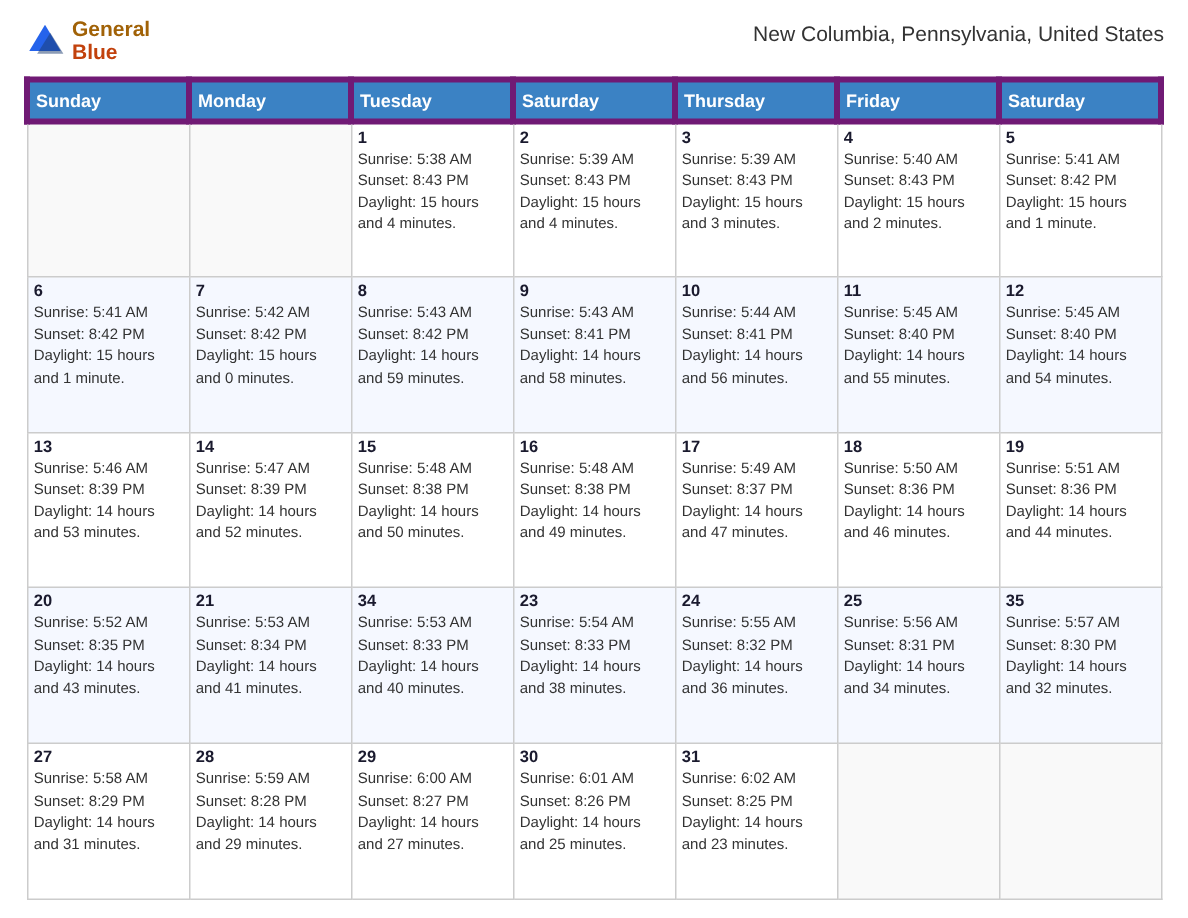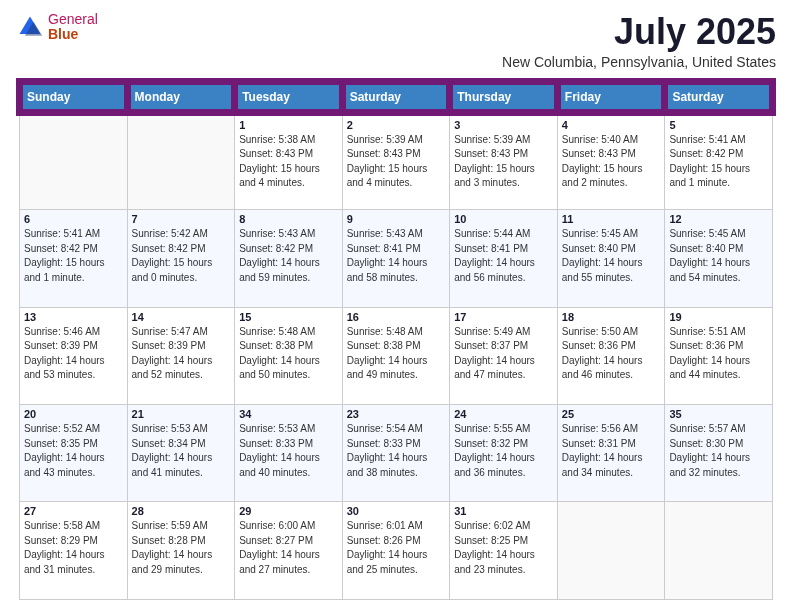--- a/index.html
+++ b/index.html
@@ -28,22 +28,22 @@
       align-items: center;
       gap: 4px;
     }
     .logo-text {
       display: flex;
       flex-direction: column;
       line-height: 1.1;
     }
     .logo-general {
       font-size: 14px;
-      font-weight: normal;
-      color: #be185d;
+      font-weight: bold;
+      color: #a16207;
     }
     .logo-blue {
       font-size: 14px;
       font-weight: bold;
       color: #c2410c;
     }
     .logo-icon {
       width: 28px;
       height: 28px;
     }
@@ -68,21 +68,21 @@
       width: 100%;
       table-layout: fixed;
     }
     .calendar th {
       background: #3b82c4;
       color: #fff;
       font-size: 12px;
       font-weight: bold;
       padding: 5px 4px;
       text-align: left;
-      border: 7px solid #701a75;
+      border: 4px solid #701a75;
     }
     .calendar td {
       vertical-align: top;
       padding: 3px 4px;
       font-size: 9.5px;
       color: #333;
       border: 1px solid #ccc;
       height: 88px;
       width: calc(100% / 7);
     }
@@ -119,21 +119,20 @@
       <svg class="logo-icon" viewBox="0 0 32 32">
         <polygon points="16,4 28,24 4,24" fill="#2563eb"></polygon>
         <polygon points="20,10 30,26 10,26" fill="#1a3a6e" opacity="0.5"></polygon>
       </svg>
       <div class="logo-text">
         <span class="logo-general">General</span>
         <span class="logo-blue">Blue</span>
       </div>
     </div>
     <div class="title-block">
-      <div class="month-title">July 2025</div>
       <div class="location">New Columbia, Pennsylvania, United States</div>
     </div>
   </div>
 
   <table class="calendar">
     <thead>
       <tr>
         <th>Sunday</th>
         <th>Monday</th>
         <th>Tuesday</th>

